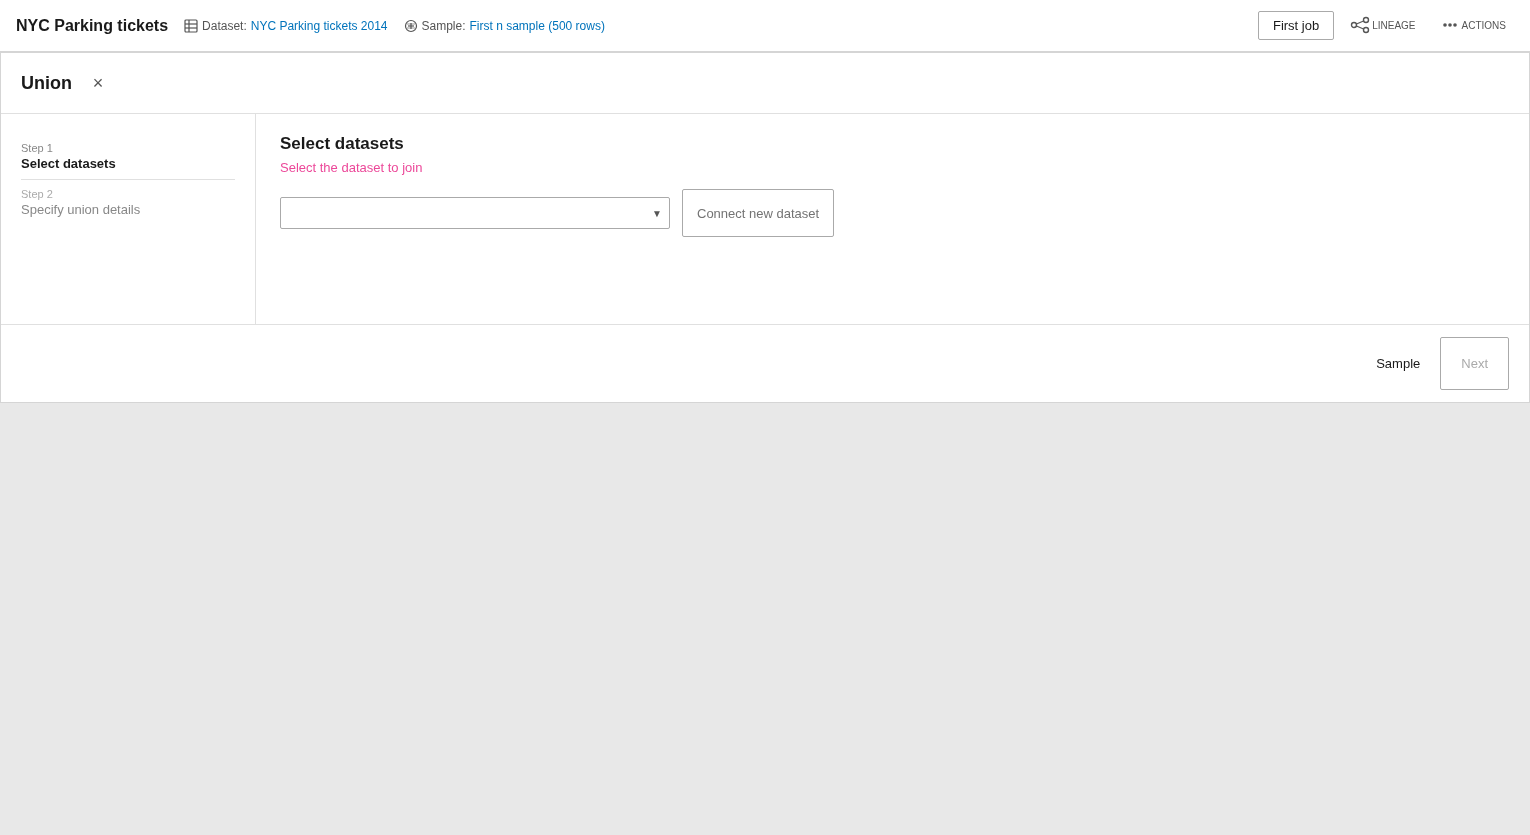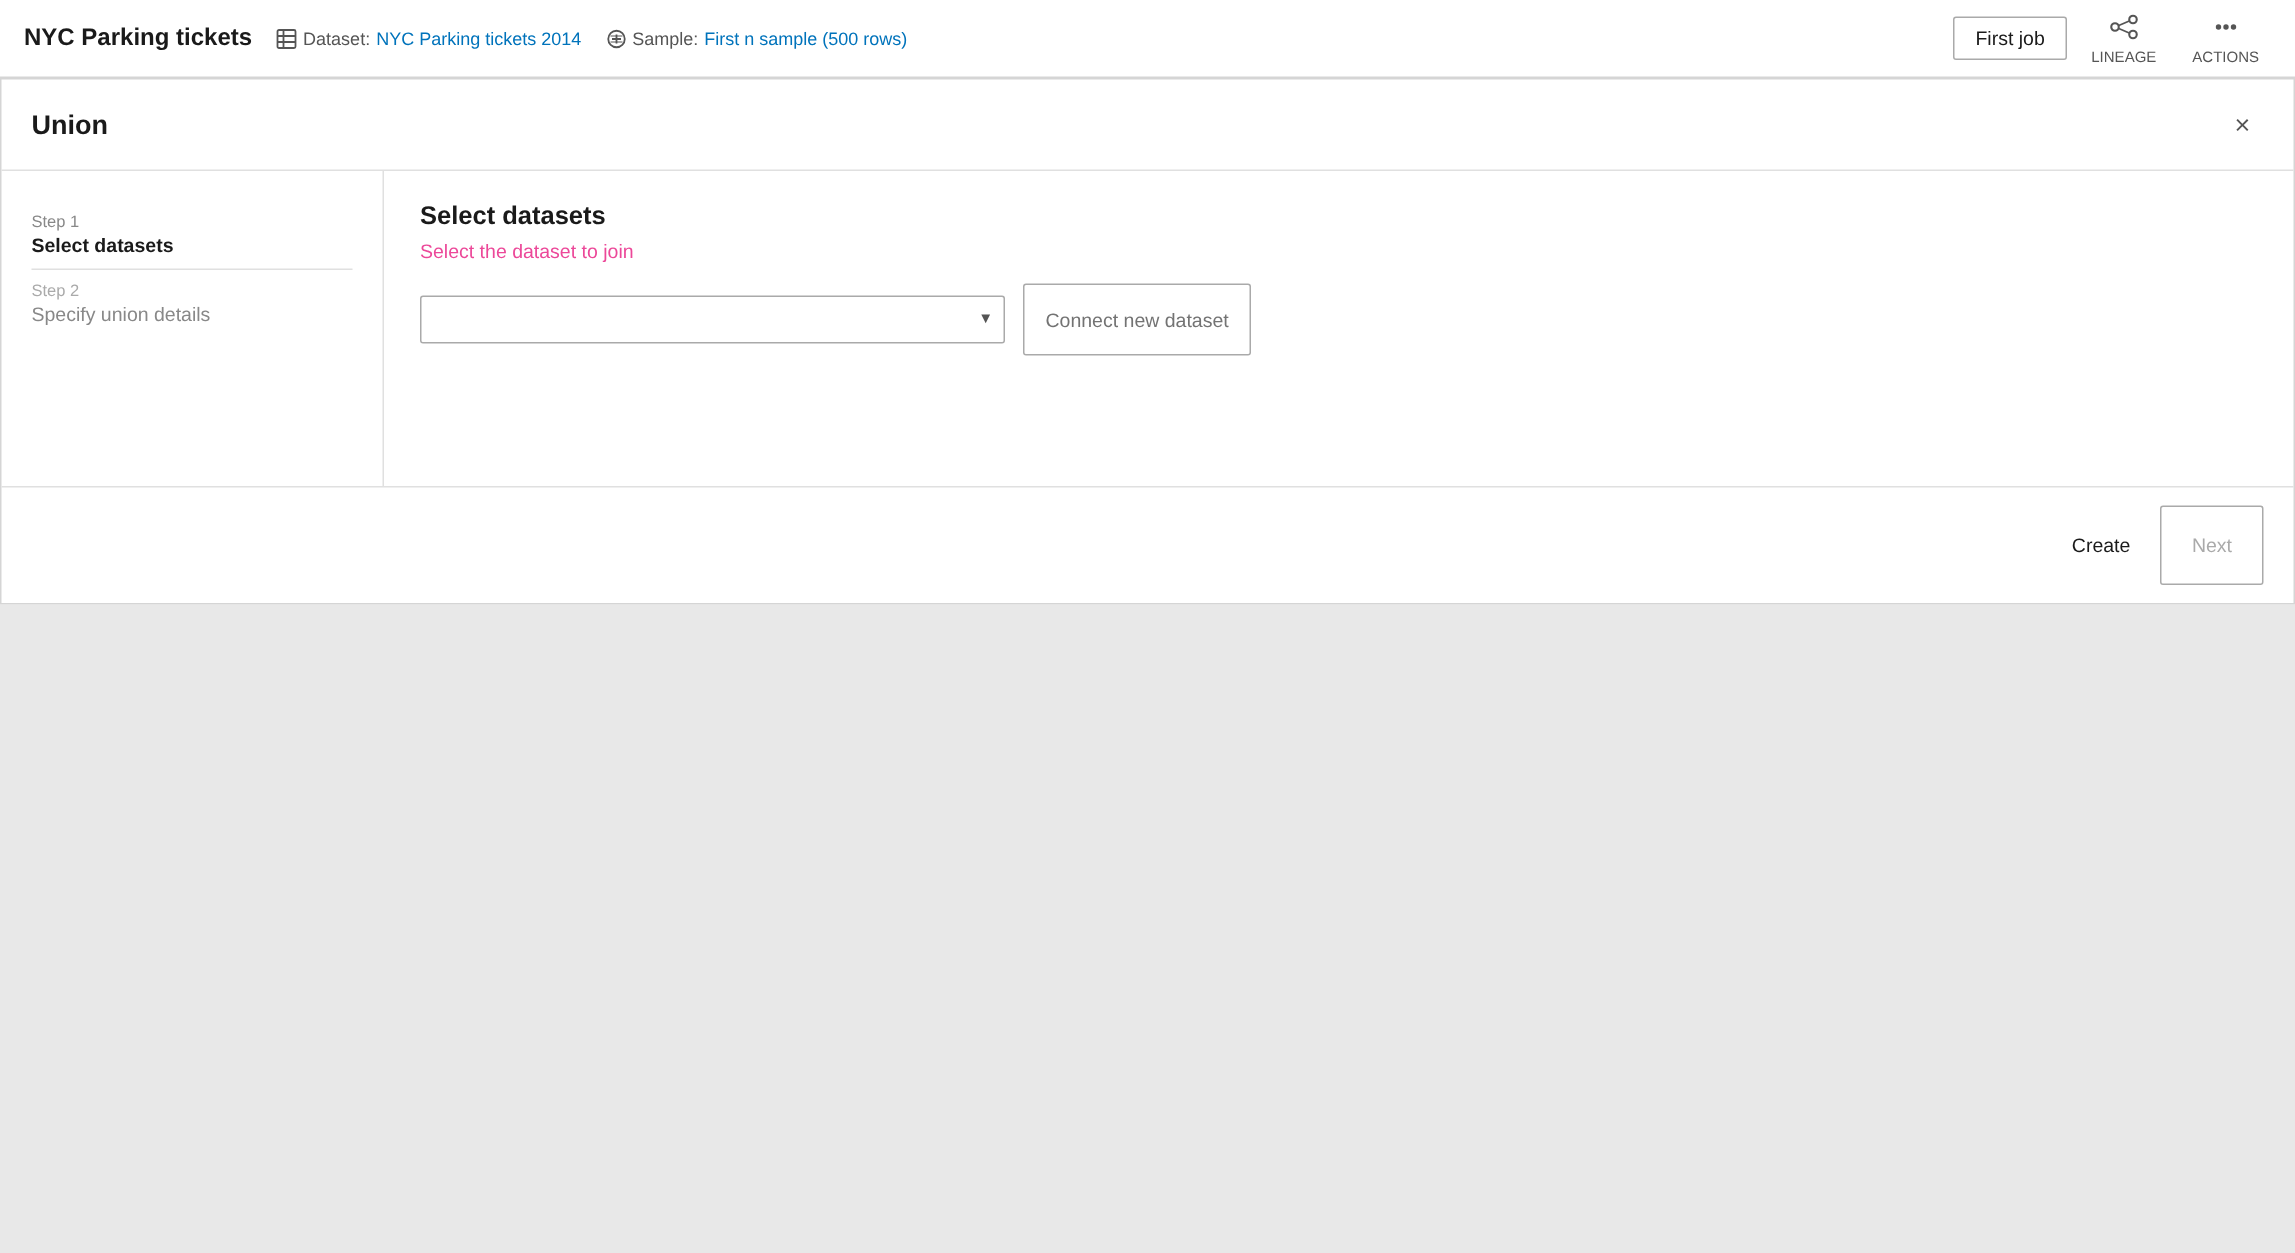--- a/index.html
+++ b/index.html
@@ -59,21 +59,20 @@
       border: 1px solid #aaa;
       background: #fff;
       color: #1a1a1a;
       padding: 6px 14px;
       font-size: 13px;
       cursor: pointer;
       border-radius: 2px;
     }
     .icon-btn {
       display: flex;
-      flex-direction: column;
       align-items: center;
       gap: 2px;
       background: none;
       border: none;
       cursor: pointer;
       color: #555;
       font-size: 10px;
       padding: 4px 8px;
     }
     .icon-btn svg { width: 20px; height: 20px; }
@@ -83,21 +82,21 @@
       background: #fff;
       border: 1px solid #d5d5d5;
       position: relative;
       width: 100%;
     }
 
     
     .dialog-header {
       display: flex;
       align-items: center;
-      justify-content: space-between;
+      justify-content: flex-start;
       padding: 16px 20px;
       border-bottom: 1px solid #e0e0e0;
       gap: 12px;
     }
     .dialog-title {
       font-size: 18px;
       font-weight: 600;
       color: #1a1a1a;
     }
     .close-btn {
@@ -323,18 +322,18 @@
             <option value=""></option>
           </select>
           <span class="select-arrow">▼</span>
         </div>
         <button class="btn-connect">Connect new dataset</button>
       </div>
     </div>
   </div>
 
   <div class="dialog-footer">
-    <button class="btn-cancel">Create</button>
+    <button class="btn-cancel">Sample</button>
     <button class="btn-next">Next</button>
   </div>
 </div>
 
 <div class="bg-area"></div>
 
 </body></html>

